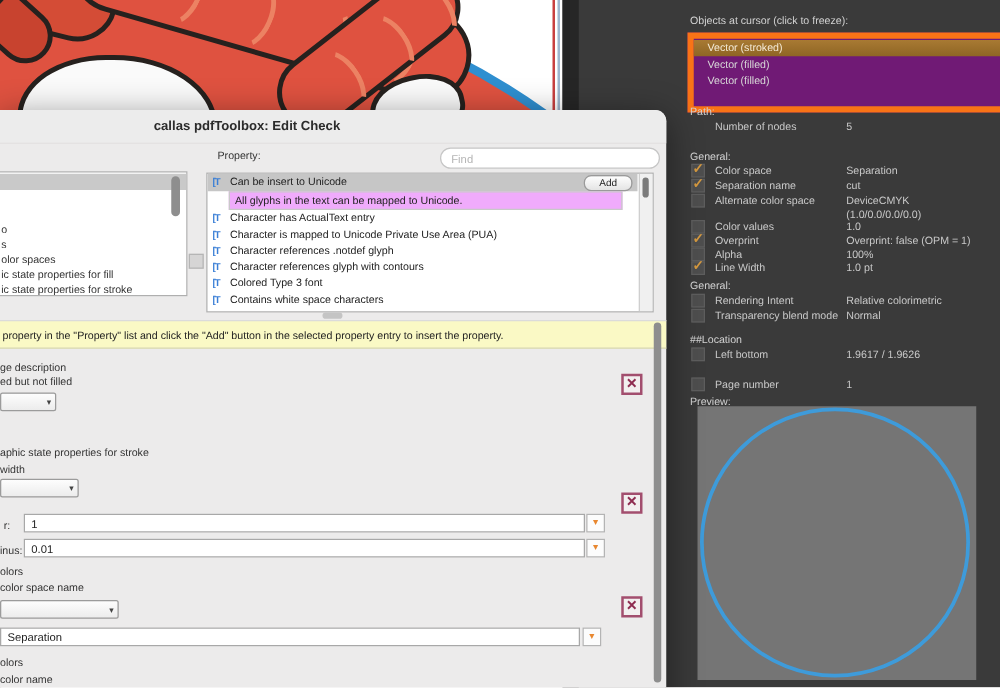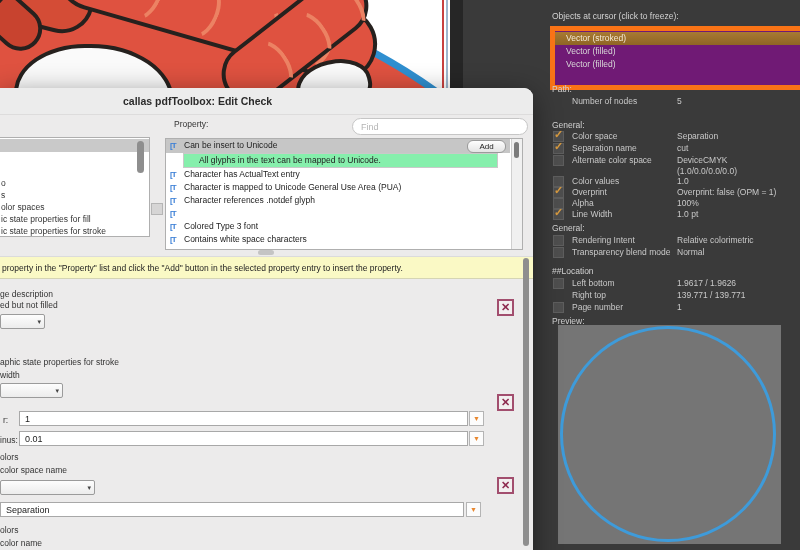--- a/index.html
+++ b/index.html
@@ -47,21 +47,21 @@
   .find{left:352px;top:30px;width:176px;height:17px;border:1px solid #C6C6C6;border-radius:9px;background:#fff;
         font-family:"Liberation Sans",sans-serif;font-size:9px;color:#333;padding:0 8px;box-sizing:border-box;outline:none;}
   .find::placeholder{color:#B5B5B5;}
   .proplist{left:165px;top:50px;width:356px;height:110px;background:#fff;border:1px solid #AFAFAF;overflow:hidden;}
   .prow{position:absolute;left:0;width:344px;height:13px;line-height:13px;white-space:nowrap;}
   .prow.sel{height:14px;background:#C6C6C6;}
   .picon{position:absolute;left:4px;color:#3B7FD6;font-weight:bold;font-size:8px;letter-spacing:-1px;}
   .ptext{position:absolute;left:18px;color:#222;}
   .addbtn{position:absolute;right:4px;top:1px;width:37px;height:11px;line-height:11px;text-align:center;
           background:linear-gradient(#FEFEFE,#E4E4E4);border:1px solid #9A9A9A;border-radius:6px;font-size:8px;color:#222;}
-  .descbox{position:absolute;left:17px;right:12px;top:0;height:13px;line-height:13px;background:#86efac;border:1px solid #C9C9C9;padding-left:15px;color:#222;white-space:nowrap;}
+  .descbox{position:absolute;left:17px;right:12px;top:0;height:13px;line-height:13px;background:#f0abfc;border:1px solid #C9C9C9;padding-left:4px;color:#222;white-space:nowrap;}
   .pscroll{position:absolute;right:0;top:0;bottom:0;width:10px;background:#F0F0F0;border-left:1px solid #CFCFCF;}
   .pthumb{position:absolute;left:2px;top:3px;width:5px;height:16px;background:#7B7B7B;border-radius:3px;}
   .grip{left:258px;top:162px;width:16px;height:5px;background:#C4C4C4;border-radius:3px;}
   .hintbar{left:0;top:168px;width:533px;height:23px;background:#FAF9C5;border-top:1px solid #DBDBDB;border-bottom:1px solid #D5D5B4;box-sizing:border-box;}
   .hintbar span{position:absolute;left:2px;top:6px;white-space:nowrap;color:#222;}
   .flabel{position:absolute;white-space:nowrap;color:#333;}
   .xbtn{position:absolute;left:497px;width:17px;height:17px;background:#F2EFEF;border:2px solid #A24E6E;box-sizing:border-box;
         color:#8E2C50;font-weight:bold;font-size:11px;line-height:13px;text-align:center;}
   .mini-dd{position:absolute;left:0;height:15px;background:linear-gradient(#FDFDFD,#ECECEC);border:1px solid #9B9B9B;border-radius:2px;box-sizing:border-box;}
   .mini-dd b{position:absolute;right:3px;top:3px;font-size:7px;color:#444;font-weight:normal;}
@@ -184,24 +184,20 @@
     </div>
 
     <div class="ihead" style="top:266px">##Location</div>
     <div class="irow" style="top:278px">
       <span class="ichk">
           <i></i>
         </span>
       <span class="ilbl">Left bottom</span>
       <span class="ival">1.9617 / 1.9626</span>
     </div>
-    <div class="irow" style="top:290px">
-      <span class="ilbl">Right top</span>
-      <span class="ival">139.771 / 139.771</span>
-    </div>
     <div class="irow" style="top:302px">
       <span class="ichk">
           <i></i>
         </span>
       <span class="ilbl">Page number</span>
       <span class="ival">1</span>
     </div>
 
     <div class="ihead" style="top:316px">Preview:</div>
     <div class="abs preview-box">
@@ -247,28 +243,29 @@
       </div>
       <div class="prow" style="top:14px;height:15px">
         <span class="descbox">All glyphs in the text can be mapped to Unicode.</span>
       </div>
       <div class="prow" style="top:29px">
         <span class="picon">[T</span>
         <span class="ptext">Character has ActualText entry</span>
       </div>
       <div class="prow" style="top:42px">
         <span class="picon">[T</span>
-        <span class="ptext">Character is mapped to Unicode General Use Area (PUA)</span>
+        <span class="ptext">Character is mapped to Unicode Private Use Area (PUA)</span>
       </div>
       <div class="prow" style="top:55px">
         <span class="picon">[T</span>
         <span class="ptext">Character references .notdef glyph</span>
       </div>
       <div class="prow" style="top:68px">
         <span class="picon">[T</span>
+        <span class="ptext">Character references glyph with contours</span>
       </div>
       <div class="prow" style="top:81px">
         <span class="picon">[T</span>
         <span class="ptext">Colored Type 3 font</span>
       </div>
       <div class="prow" style="top:94px">
         <span class="picon">[T</span>
         <span class="ptext">Contains white space characters</span>
       </div>
       <div class="pscroll">

